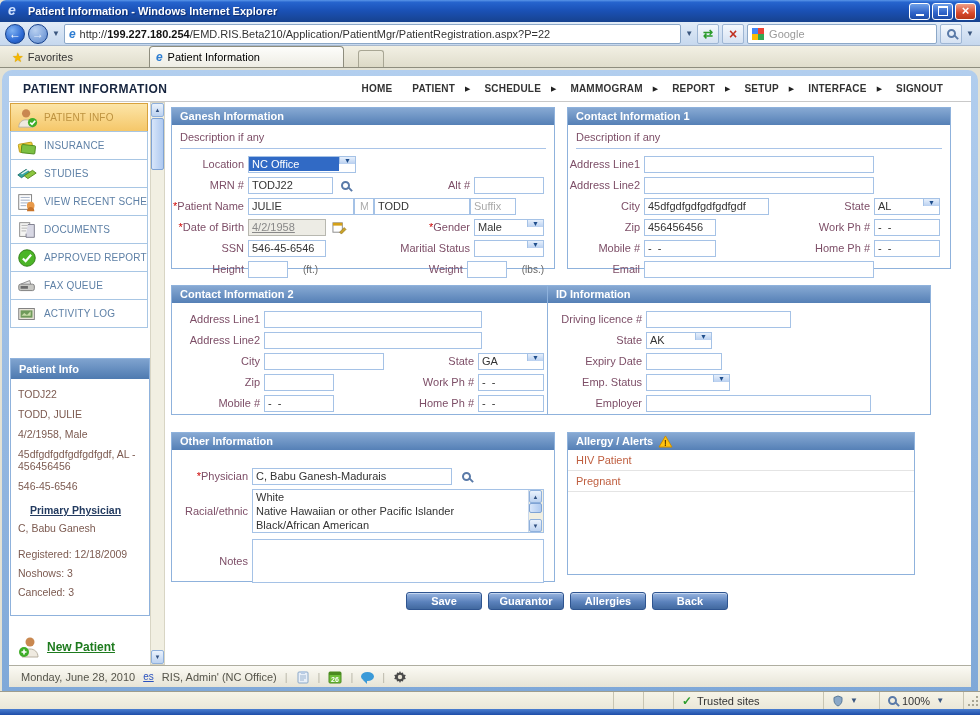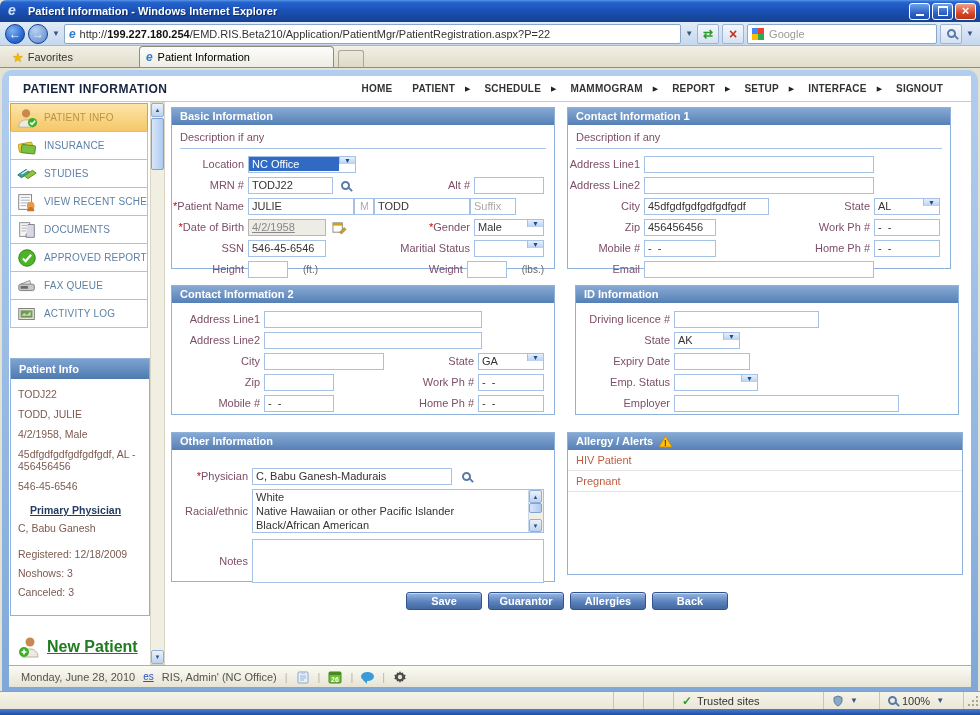--- a/index.html
+++ b/index.html
@@ -39,21 +39,21 @@
   .tb-stop::after { content:"×"; color:#C03020; font-size:14px; }
   .googlebox { width:190px; height:20px; background:#fff; border:1px solid #8CA8C8; border-radius:2px; display:flex; align-items:center; padding:0 4px; gap:5px; }
   .glogo { width:12px; height:12px; display:grid; grid-template-columns:6px 6px; grid-template-rows:6px 6px; }
   .glogo i:nth-child(1){background:#4285F4;} .glogo i:nth-child(2){background:#EA4335;}
   .glogo i:nth-child(3){background:#FBBC05;} .glogo i:nth-child(4){background:#34A853;}
   .gplaceholder { color:#999; }
   .magnifier { width:9px; height:9px; border:2px solid #5A7AA8; border-radius:50%; display:inline-block; position:relative; flex:none; }
   .magnifier::after { content:""; position:absolute; width:6px; height:2px; background:#5A7AA8; right:-5px; bottom:-2px; transform:rotate(45deg); }
 
   .tabsrow { position:absolute; top:46px; left:0; width:980px; height:22px;
-    background:linear-gradient(180deg,#F2F0E4,#E0DDCC); border-bottom:1px solid #8E8D7E; display:flex; align-items:flex-end; padding:0 6px; gap:4px; }
+    background:linear-gradient(180deg,#F2F0E4,#E0DDCC); border-bottom:1px solid #8E8D7E; display:flex; align-items:flex-end; padding:0 6px; gap:14px; }
   .favbtn { display:flex; align-items:center; gap:4px; height:20px; padding:0 6px; color:#333; }
   .star-icon::after { content:"★"; color:#F5B800; font-size:13px; text-shadow:0 0 1px #C08800; }
   .tab { width:195px; height:21px; background:linear-gradient(180deg,#FDFDFB,#EEEDE4); border:1px solid #8E8D7E; border-bottom:none; border-radius:4px 4px 0 0; display:flex; align-items:center; gap:5px; padding:0 6px; margin-left:56px; }
   .tabstub { width:26px; height:17px; background:linear-gradient(180deg,#ECEADC,#DCD9C6); border:1px solid #A8A694; border-bottom:none; border-radius:3px 3px 0 0; }
 
   
   .viewport { position:absolute; top:68px; left:0; width:980px; height:623px; background:#E4E2D4; }
   .app-frame { position:absolute; top:2px; left:2px; right:2px; bottom:0;
     background:linear-gradient(180deg,#B2CEEE,#7FA8D8); border-radius:10px 10px 0 0; padding:6px 7px 4px 7px; }
   .app-page { position:relative; width:100%; height:100%; background:#fff; }
@@ -84,32 +84,32 @@
   
   .pi-box { position:absolute; left:1px; top:256px; width:140px; border:1px solid #8FB2DC; background:#fff; }
   .pi-header { height:20px; background:linear-gradient(180deg,#7FA3CF,#4E7AB0); color:#fff; font-weight:bold; font-size:11px; line-height:20px; padding-left:8px; }
   .pi-body { padding:9px 7px 10px 7px; color:#7C5A50; font-size:10.5px; }
   .pi-line { margin-bottom:8px; line-height:12px; }
   .pi-phys-label { color:#233B60; font-weight:bold; text-decoration:underline; margin:12px 0 6px 0;padding-left:12px; }
   .pi-stats { margin-top:14px; }
   .pi-stats div { margin-bottom:7px; }
 
   .new-patient { position:absolute; left:8px; bottom:6px; display:flex; align-items:center; gap:6px; cursor:pointer; }
-  .np-label { color:#1E7B1E; font-weight:bold; font-size:16px; text-decoration:underline; }
+  .np-label { color:#1E7B1E; font-weight:bold; font-size:12px; text-decoration:underline; }
 
   
   .main { position:absolute; left:158px; right:4px; top:0; bottom:0; }
   .panel { position:absolute; border:1px solid #8FB2DC; background:#fff; }
   .panel-header { height:17px; background:linear-gradient(180deg,#87A9D3,#5580B6); color:#fff; font-weight:bold; font-size:11px; line-height:17px; padding-left:8px; display:flex; align-items:center; gap:5px; }
   .p-basic   { left:4px;   top:5px;   width:384px; height:162px; }
   .p-c1      { left:400px; top:5px;   width:384px; height:162px; }
   .p-c2      { left:4px;   top:183px; width:384px; height:130px; }
-  .p-id      { left:408px; top:183px; width:384px; height:130px; }
+  .p-id      { left:380px; top:183px; width:384px; height:130px; }
   .p-other   { left:4px;   top:330px; width:384px; height:150px; }
-  .p-allergy { left:400px; top:330px; width:396px; height:143px; }
+  .p-allergy { left:400px; top:330px; width:348px; height:143px; }
 
   .desc { color:#7D4E67; font-size:11px; padding:6px 8px 0 8px; }
   .divider { height:1px; background:#A9C4E8; margin:5px 8px 6px 8px; }
 
   .row { display:flex; align-items:center; margin:3px 10px 3px 0; height:18px; }
   .lbl { color:#7D4E67; font-size:11px; text-align:right; padding-right:4px; white-space:nowrap; flex:none; }
   .req { color:#C00; }
   .inp { height:17px; border:1px solid #A5C2E6; font-size:11px; padding:0 3px; color:#333; font-family:inherit; }
   .inp::placeholder { color:#AAA; }
   .inp:disabled { background:#EDECE5; color:#888; border-color:#B8B8B0;text-decoration:underline; }
@@ -338,21 +338,21 @@
               <path d="M5 22c0-5 3.5-8 8-8s8 3 8 8z" fill="#EFEAE0" stroke="#B8B0A0"></path>
               <circle cx="7" cy="17" r="5" fill="#3FAE29"></circle>
               <path d="M4.5 17h5M7 14.5v5" stroke="#fff" stroke-width="1.6"></path>
             </svg>
       <span class="np-label">New Patient</span>
     </div>
 
     <div class="main">
 
       <div class="panel p-basic">
-        <div class="panel-header">Basic Information</div>
+        <div class="panel-header">Ganesh Information</div>
         <div class="desc">Description if any</div>
         <div class="divider"></div>
         <div class="row">
           <span class="lbl">Location</span>
           <span class="select" style="width:108px">
                   <span class="sel-val hl">NC Office</span>
                   <span class="sel-btn"></span>
                 </span>
         </div>
         <div class="row">

